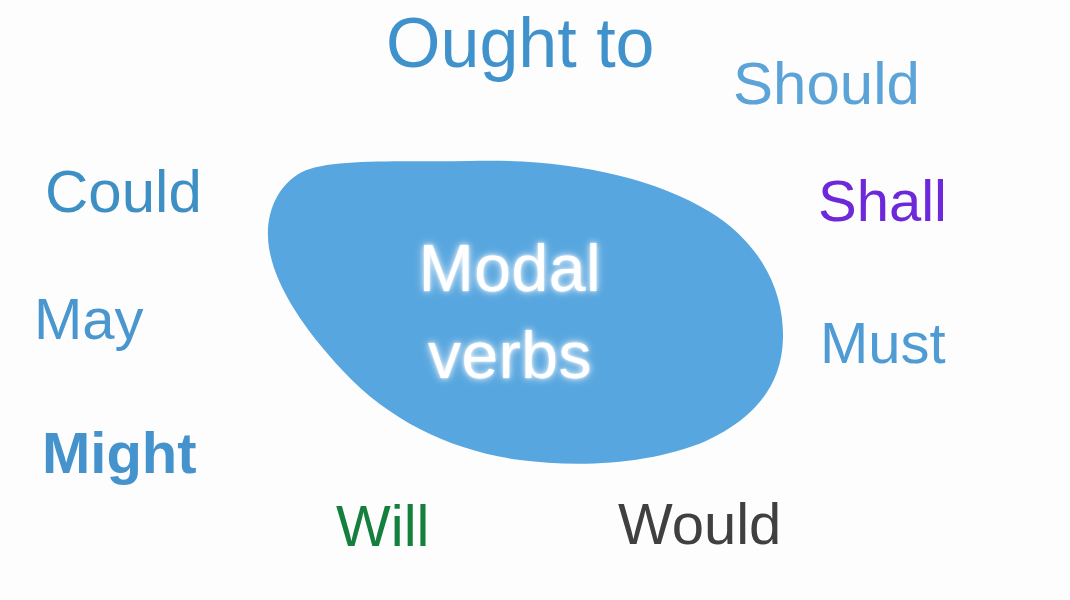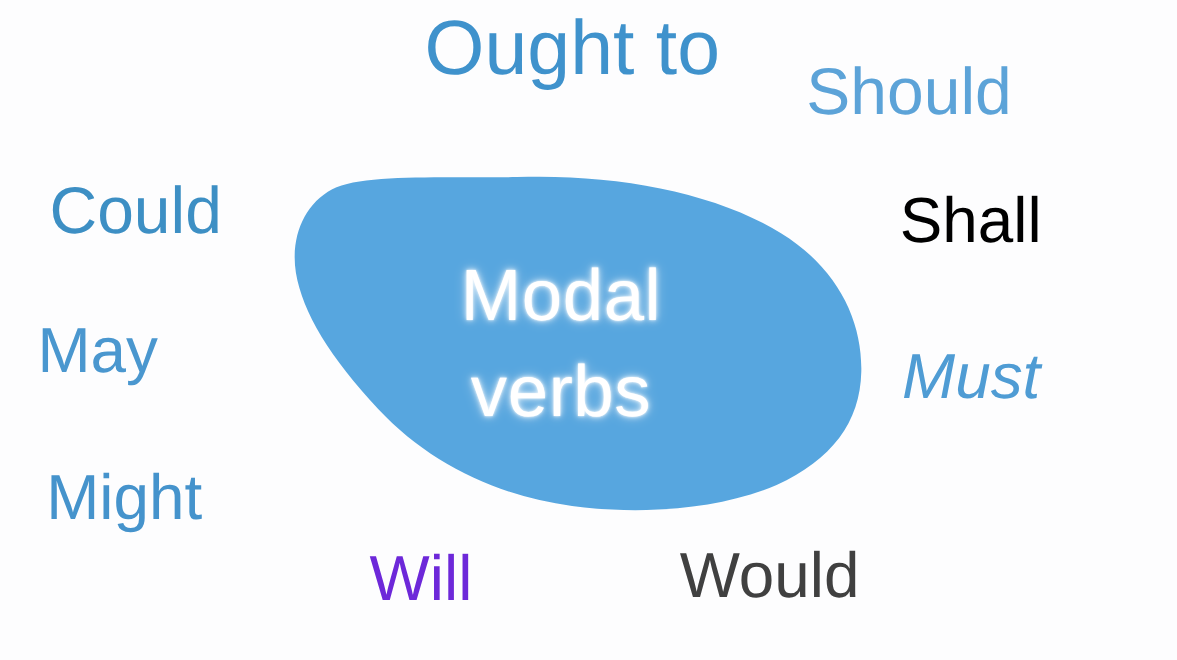--- a/index.html
+++ b/index.html
@@ -84,20 +84,20 @@
                C 330 158, 400 162, 470 161 Z" fill="#57a6df"></path>
     </svg>
   </div>
 
   <div class="center-label" style="color: rgb(255, 255, 255);">Modal
 verbs</div>
 
   <div class="word" style="left: 733px; top: 54px; font-size: 60px; color: rgb(92, 163, 216);">Should</div>
   <div class="word" style="left: 386px; top: 8px; font-size: 70px; color: rgb(63, 146, 204);">Ought to</div>
   <div class="word" style="left: 30px; top: 162px; font-size: 60px; color: rgb(61, 143, 196); margin-left: 15px;">Could</div>
-  <div class="word" style="left: 818px; top: 172px; font-size: 58px; color: #000000;">Shall</div>
+  <div class="word" style="left: 818px; top: 172px; font-size: 58px; color: #6d28d9;">Shall</div>
   <div class="word" style="left: 34px; top: 290px; font-size: 58px; color: rgb(74, 151, 207); text-align: center;">May</div>
-  <div class="word" style="left: 820px; top: 314px; font-size: 58px; color: rgb(79, 156, 212); font-style: italic;">Must</div>
-  <div class="word" style="left: 42px; top: 424px; font-size: 58px; color: rgb(69, 147, 204);">Might</div>
-  <div class="word" style="left: 336px; top: 497px; font-size: 58px; color: #6d28d9;">Will</div>
+  <div class="word" style="left: 820px; top: 314px; font-size: 58px; color: rgb(79, 156, 212);">Must</div>
+  <div class="word" style="left: 42px; top: 424px; font-size: 58px; color: rgb(69, 147, 204); font-weight: bold;">Might</div>
+  <div class="word" style="left: 336px; top: 497px; font-size: 58px; color: #15803d;">Will</div>
   <div class="word" style="left: 618px; top: 495px; font-size: 58px; color: #404040;">Would</div>
 
 </div>
 
 </body></html>

